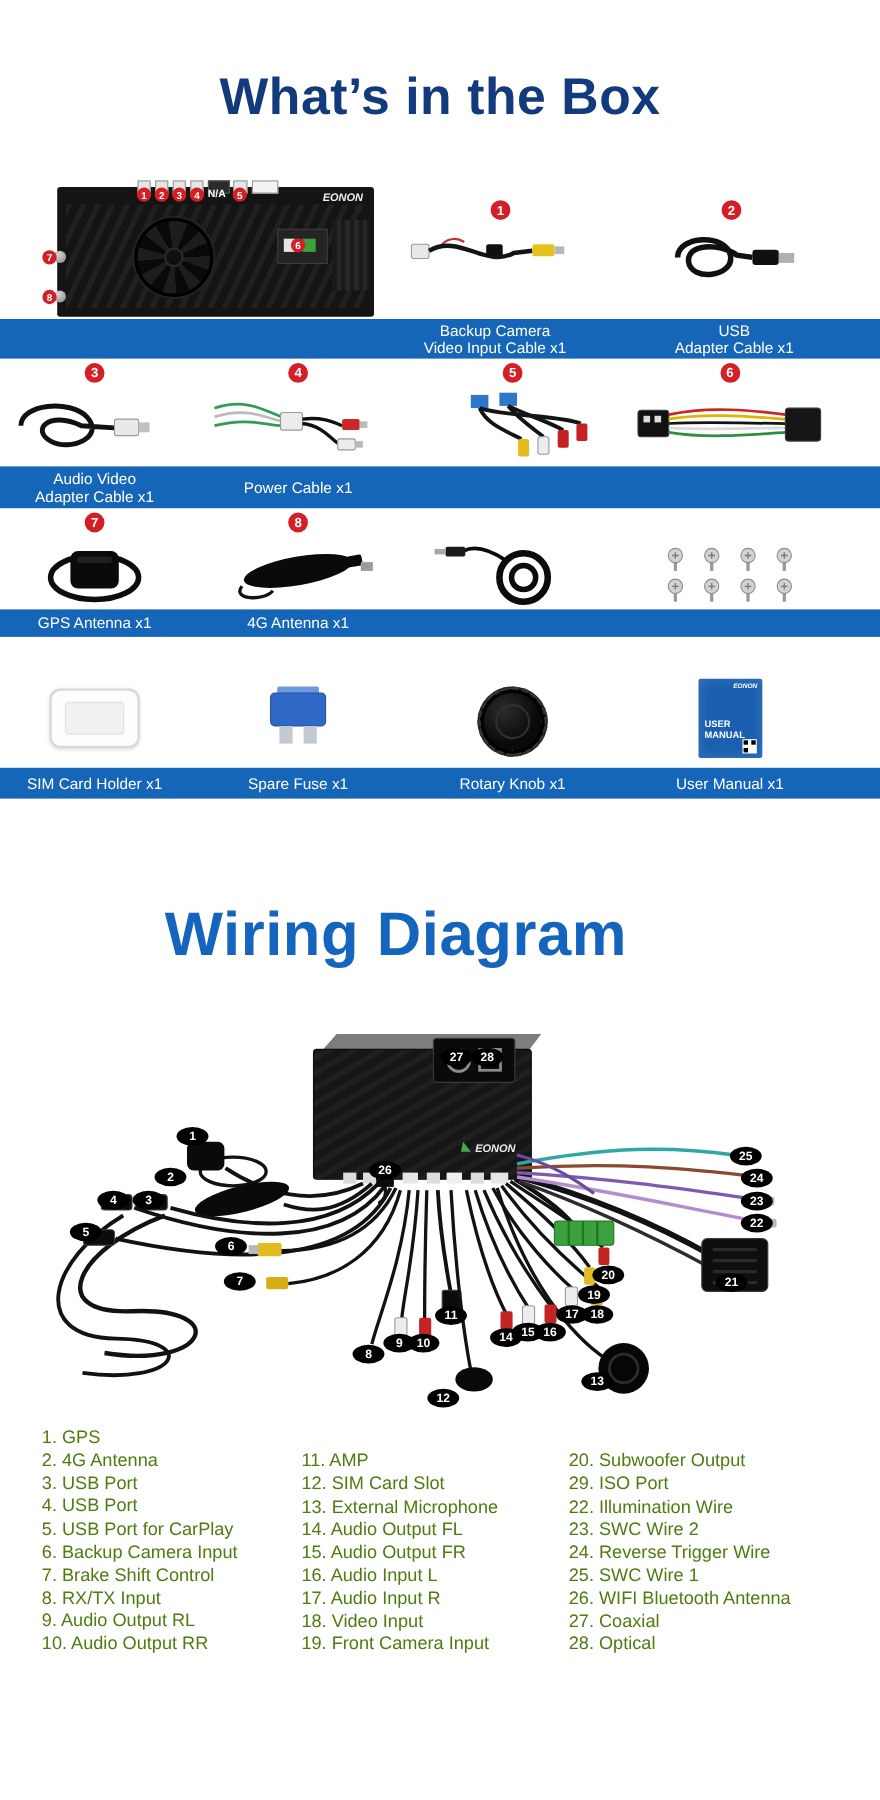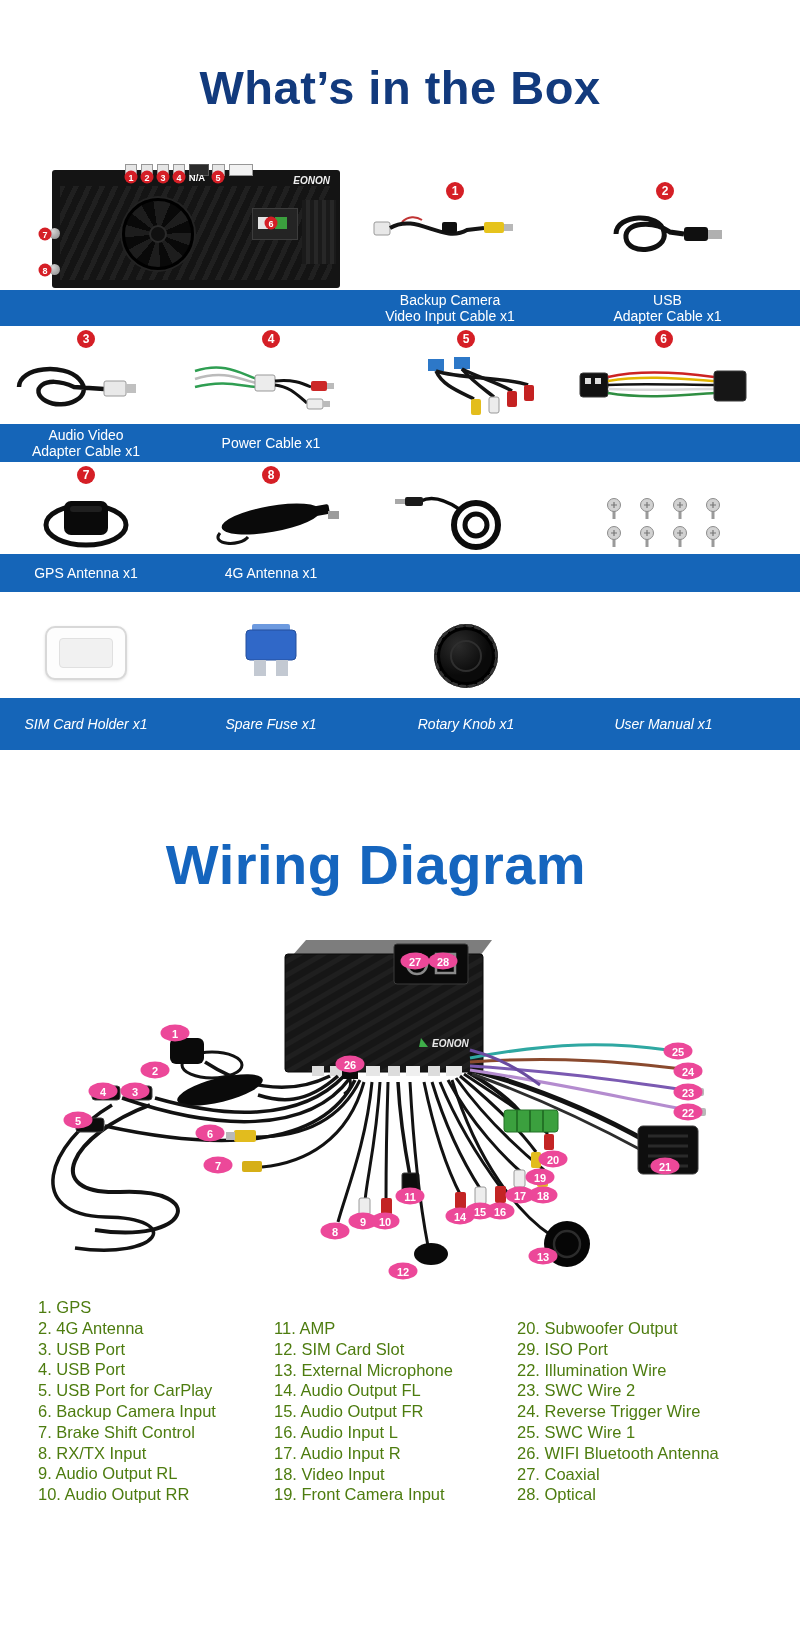--- a/index.html
+++ b/index.html
@@ -2,31 +2,31 @@
 <html><head>
 <meta charset="utf-8">
 <style>
   html,body{margin:0;padding:0;background:#fff;}
   .page{position:relative;width:800px;height:1636px;background:#fff;overflow:hidden;
         font-family:"Liberation Sans",sans-serif;}
 
   
   .box-title{position:absolute;top:60px;left:0;width:800px;margin:0;text-align:center;
              font-size:47px;font-weight:bold;color:#123a7d;letter-spacing:.5px;}
-  .wiring-title{position:absolute;top:816px;left:0;width:720px;margin:16px;text-align:center;
+  .wiring-title{position:absolute;top:816px;left:0;width:720px;margin:0;text-align:center;
              font-size:56px;font-weight:bold;color:#1565be;letter-spacing:.5px;}
 
   
   .bar{position:absolute;left:0;width:800px;background:#1565b8;color:#fff;display:grid;box-sizing:border-box;}
   .bar .cell{display:flex;align-items:center;justify-content:center;text-align:center;
              font-size:14px;line-height:16.5px;white-space:pre-line;}
   .bar1{top:290px;height:36px;grid-template-columns:345px 210px 225px;}
   .bar2{top:424px;height:38px;}
-  .bar3{top:554px;height:38px;}
-  .bar4{top:698px;height:52px;font-style:italic;}
+  .bar3{top:554px;height:25px;}
+  .bar4{top:698px;height:28px;}
   .cols4{grid-template-columns:172px 198px 192px 203px;padding-right:35px;}
 
   
   .row{position:absolute;left:0;width:765px;display:grid;grid-template-columns:172px 198px 192px 203px;}
   .row2{top:330px;height:94px;}
   .row3{top:466px;height:88px;}
   .row4{top:608px;height:90px;}
   .rcell{display:flex;flex-direction:column;align-items:center;justify-content:flex-start;}
   .row4 .rcell{justify-content:center;}
 
@@ -77,21 +77,21 @@
   .knob::after{content:"";position:absolute;inset:10px;border-radius:50%;border:2px solid #2f2f2f;}
   .sim{width:78px;height:50px;background:#fdfdfd;border:2px solid #d8d8d8;border-radius:10px;
        position:relative;box-shadow:0 1px 3px rgba(0,0,0,.12);}
   .sim::after{content:"";position:absolute;left:12px;right:12px;top:10px;bottom:10px;
        background:#f1f1f1;border:1px solid #e0e0e0;border-radius:4px;}
 
   
   .diagram{position:absolute;left:0;top:930px;width:800px;height:372px;}
   .wires{position:absolute;left:0;top:0;width:800px;height:372px;}
   .mk{position:absolute;transform:translate(-50%,-50%);width:29px;height:17px;border-radius:50%;
-      background:#ec4899;color:#fff;font-size:11px;font-weight:bold;display:flex;
+      background:#000000;color:#fff;font-size:11px;font-weight:bold;display:flex;
       align-items:center;justify-content:center;z-index:6;}
 
   
   .legend-col{position:absolute;font-size:16.5px;line-height:20.8px;color:#4d7c0f;}
 </style>
 </head>
 <body>
 
 <div class="page">
 
@@ -277,20 +277,28 @@
       <svg width="170" height="70" viewBox="0 0 170 70">
         <rect x="66" y="6" width="38" height="10" rx="2" fill="#6d9adf"></rect>
         <rect x="60" y="12" width="50" height="30" rx="4" fill="#3068c8" stroke="#244f9c"></rect>
         <rect x="68" y="42" width="12" height="16" fill="#c3c9d2"></rect>
         <rect x="90" y="42" width="12" height="16" fill="#c3c9d2"></rect>
       </svg>
     </div>
     <div class="rcell">
         <div class="knob"></div>
       </div>
+    <div class="rcell">
+      <div class="manual">
+        <span class="manual-brand">EONON</span>
+        <span class="manual-title">USER
+MANUAL</span>
+        <span class="manual-qr"></span>
+      </div>
+    </div>
   </div>
 
   <div class="bar bar4 cols4">
     <div class="cell">SIM Card Holder x1</div>
     <div class="cell">Spare Fuse x1</div>
     <div class="cell">Rotary Knob x1</div>
     <div class="cell">User Manual x1</div>
   </div>
 
   <h1 class="wiring-title">Wiring Diagram</h1>

